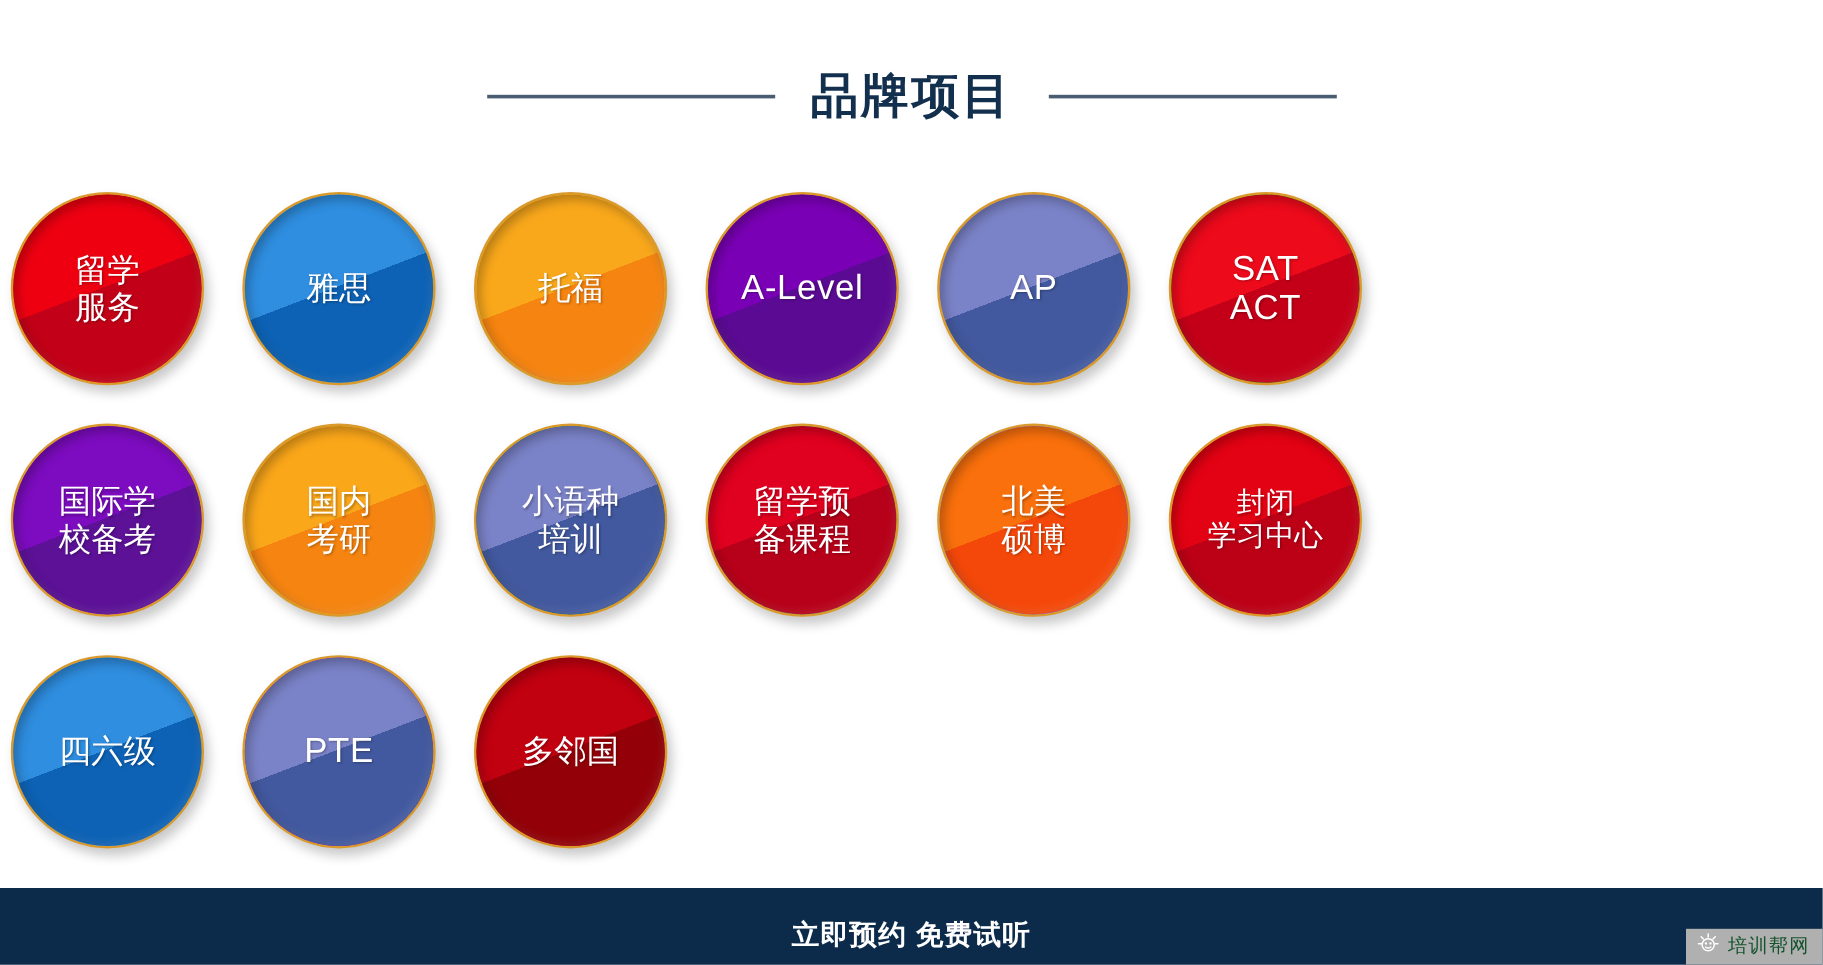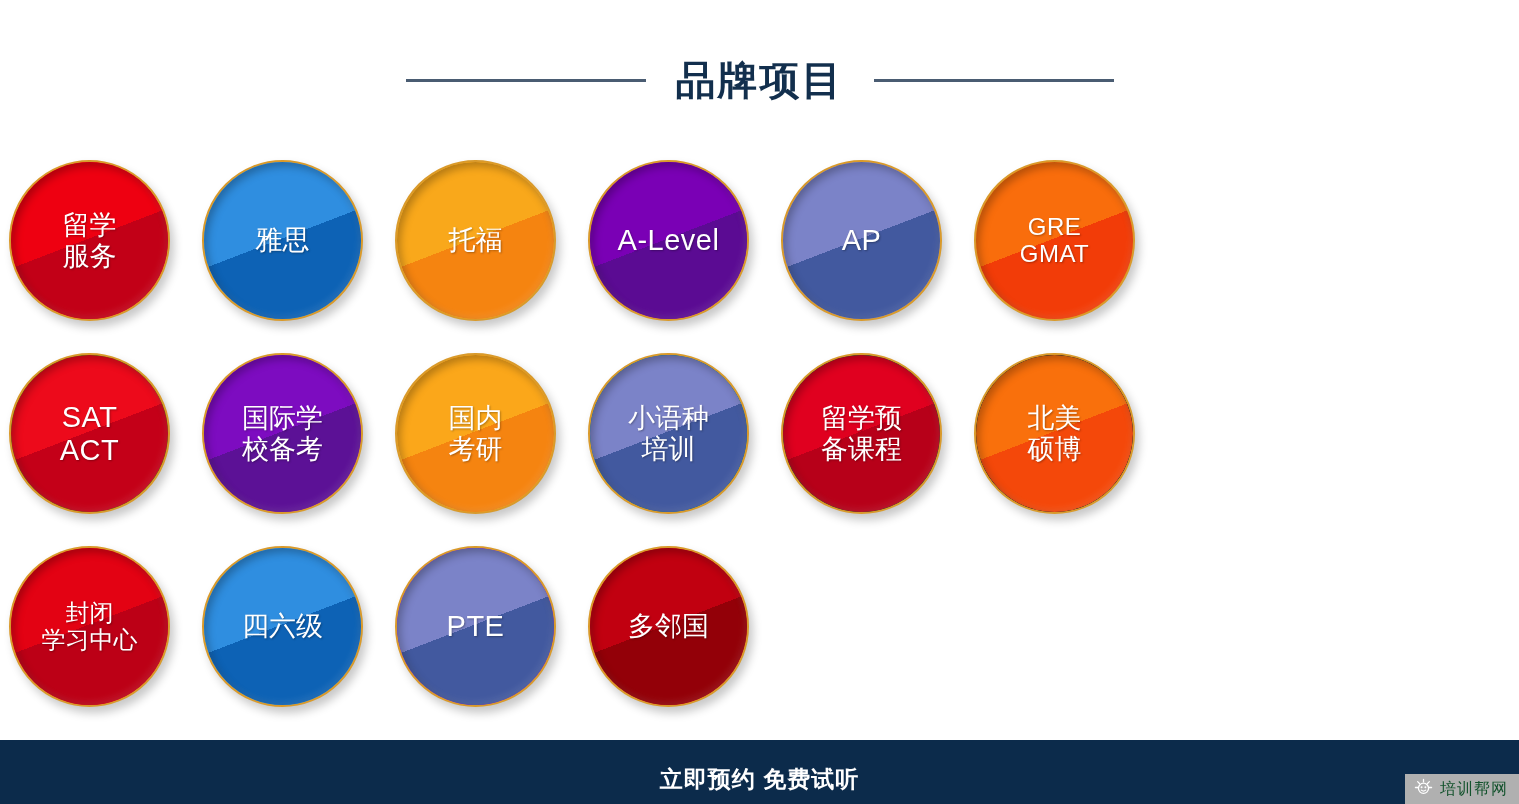--- a/index.html
+++ b/index.html
@@ -159,26 +159,20 @@
     <div class="bubble" style="border-color: rgb(217, 154, 43); background: rgb(122, 0, 181);">
       <div class="sheen" style="background: linear-gradient(159deg, rgb(122, 0, 181) 0%, rgb(122, 0, 181) 49%, rgb(91, 11, 147) 49%, rgb(91, 11, 147) 100%);"></div>
       <div class="vignette"></div>
       <div class="bubble-label latin">A-Level</div>
     </div>
     <div class="bubble" style="border-color: rgb(217, 154, 43); background: rgb(123, 131, 200);">
       <div class="sheen" style="background: linear-gradient(159deg, rgb(123, 131, 200) 0%, rgb(123, 131, 200) 49%, rgb(66, 89, 159) 49%, rgb(66, 89, 159) 100%);"></div>
       <div class="vignette"></div>
       <div class="bubble-label latin">AP</div>
     </div>
-    <div class="bubble" style="border-color: rgb(217, 154, 43); background: rgb(249, 109, 12);">
-      <div class="sheen" style="background: linear-gradient(159deg, rgb(249, 109, 12) 0%, rgb(249, 109, 12) 49%, rgb(242, 60, 8) 49%, rgb(242, 60, 8) 100%);"></div>
-      <div class="vignette"></div>
-      <div class="bubble-label latin small">GRE
-GMAT</div>
-    </div>
     <div class="bubble" style="border-color: rgb(217, 154, 43); background: #4d7c0f;">
       <div class="sheen" style="background: linear-gradient(159deg, rgb(237, 10, 27) 0%, rgb(237, 10, 27) 49%, rgb(196, 0, 24) 49%, rgb(196, 0, 24) 100%);"></div>
       <div class="vignette"></div>
       <div class="bubble-label latin">SAT
 ACT</div>
     </div>
     <div class="bubble" style="border-color: rgb(217, 154, 43); background: rgb(125, 12, 192);">
       <div class="sheen" style="background: linear-gradient(159deg, rgb(125, 12, 192) 0%, rgb(125, 12, 192) 49%, rgb(92, 17, 150) 49%, rgb(92, 17, 150) 100%);"></div>
       <div class="vignette"></div>
       <div class="bubble-label">国际学
@@ -189,27 +183,27 @@
       <div class="vignette"></div>
       <div class="bubble-label">国内
 考研</div>
     </div>
     <div class="bubble" style="border-color: rgb(217, 154, 43); background: #0369a1;">
       <div class="sheen" style="background: linear-gradient(159deg, rgb(123, 131, 200) 0%, rgb(123, 131, 200) 49%, rgb(66, 89, 159) 49%, rgb(66, 89, 159) 100%);"></div>
       <div class="vignette"></div>
       <div class="bubble-label">小语种
 培训</div>
     </div>
-    <div class="bubble" style="border-color: rgb(217, 154, 43); background: #14532d;">
+    <div class="bubble" style="border-color: rgb(217, 154, 43); background: #737373;">
       <div class="sheen" style="background: linear-gradient(159deg, rgb(224, 0, 31) 0%, rgb(224, 0, 31) 49%, rgb(183, 0, 25) 49%, rgb(183, 0, 25) 100%);"></div>
       <div class="vignette"></div>
       <div class="bubble-label">留学预
 备课程</div>
     </div>
-    <div class="bubble" style="border-color: rgb(217, 154, 43); background: #0f172a; text-align: right;">
+    <div class="bubble" style="border-color: rgb(217, 154, 43); background: #8b5cf6; text-align: right;">
       <div class="sheen" style="background: linear-gradient(159deg, rgb(249, 112, 12) 0%, rgb(249, 112, 12) 49%, rgb(244, 72, 10) 49%, rgb(244, 72, 10) 100%);"></div>
       <div class="vignette"></div>
       <div class="bubble-label">北美
 硕博</div>
     </div>
     <div class="bubble" style="border-color: rgb(217, 154, 43); background: rgb(227, 2, 19);">
       <div class="sheen" style="background: linear-gradient(159deg, rgb(227, 2, 19) 0%, rgb(227, 2, 19) 49%, rgb(188, 0, 22) 49%, rgb(188, 0, 22) 100%);"></div>
       <div class="vignette"></div>
       <div class="bubble-label small">封闭
 学习中心</div>

